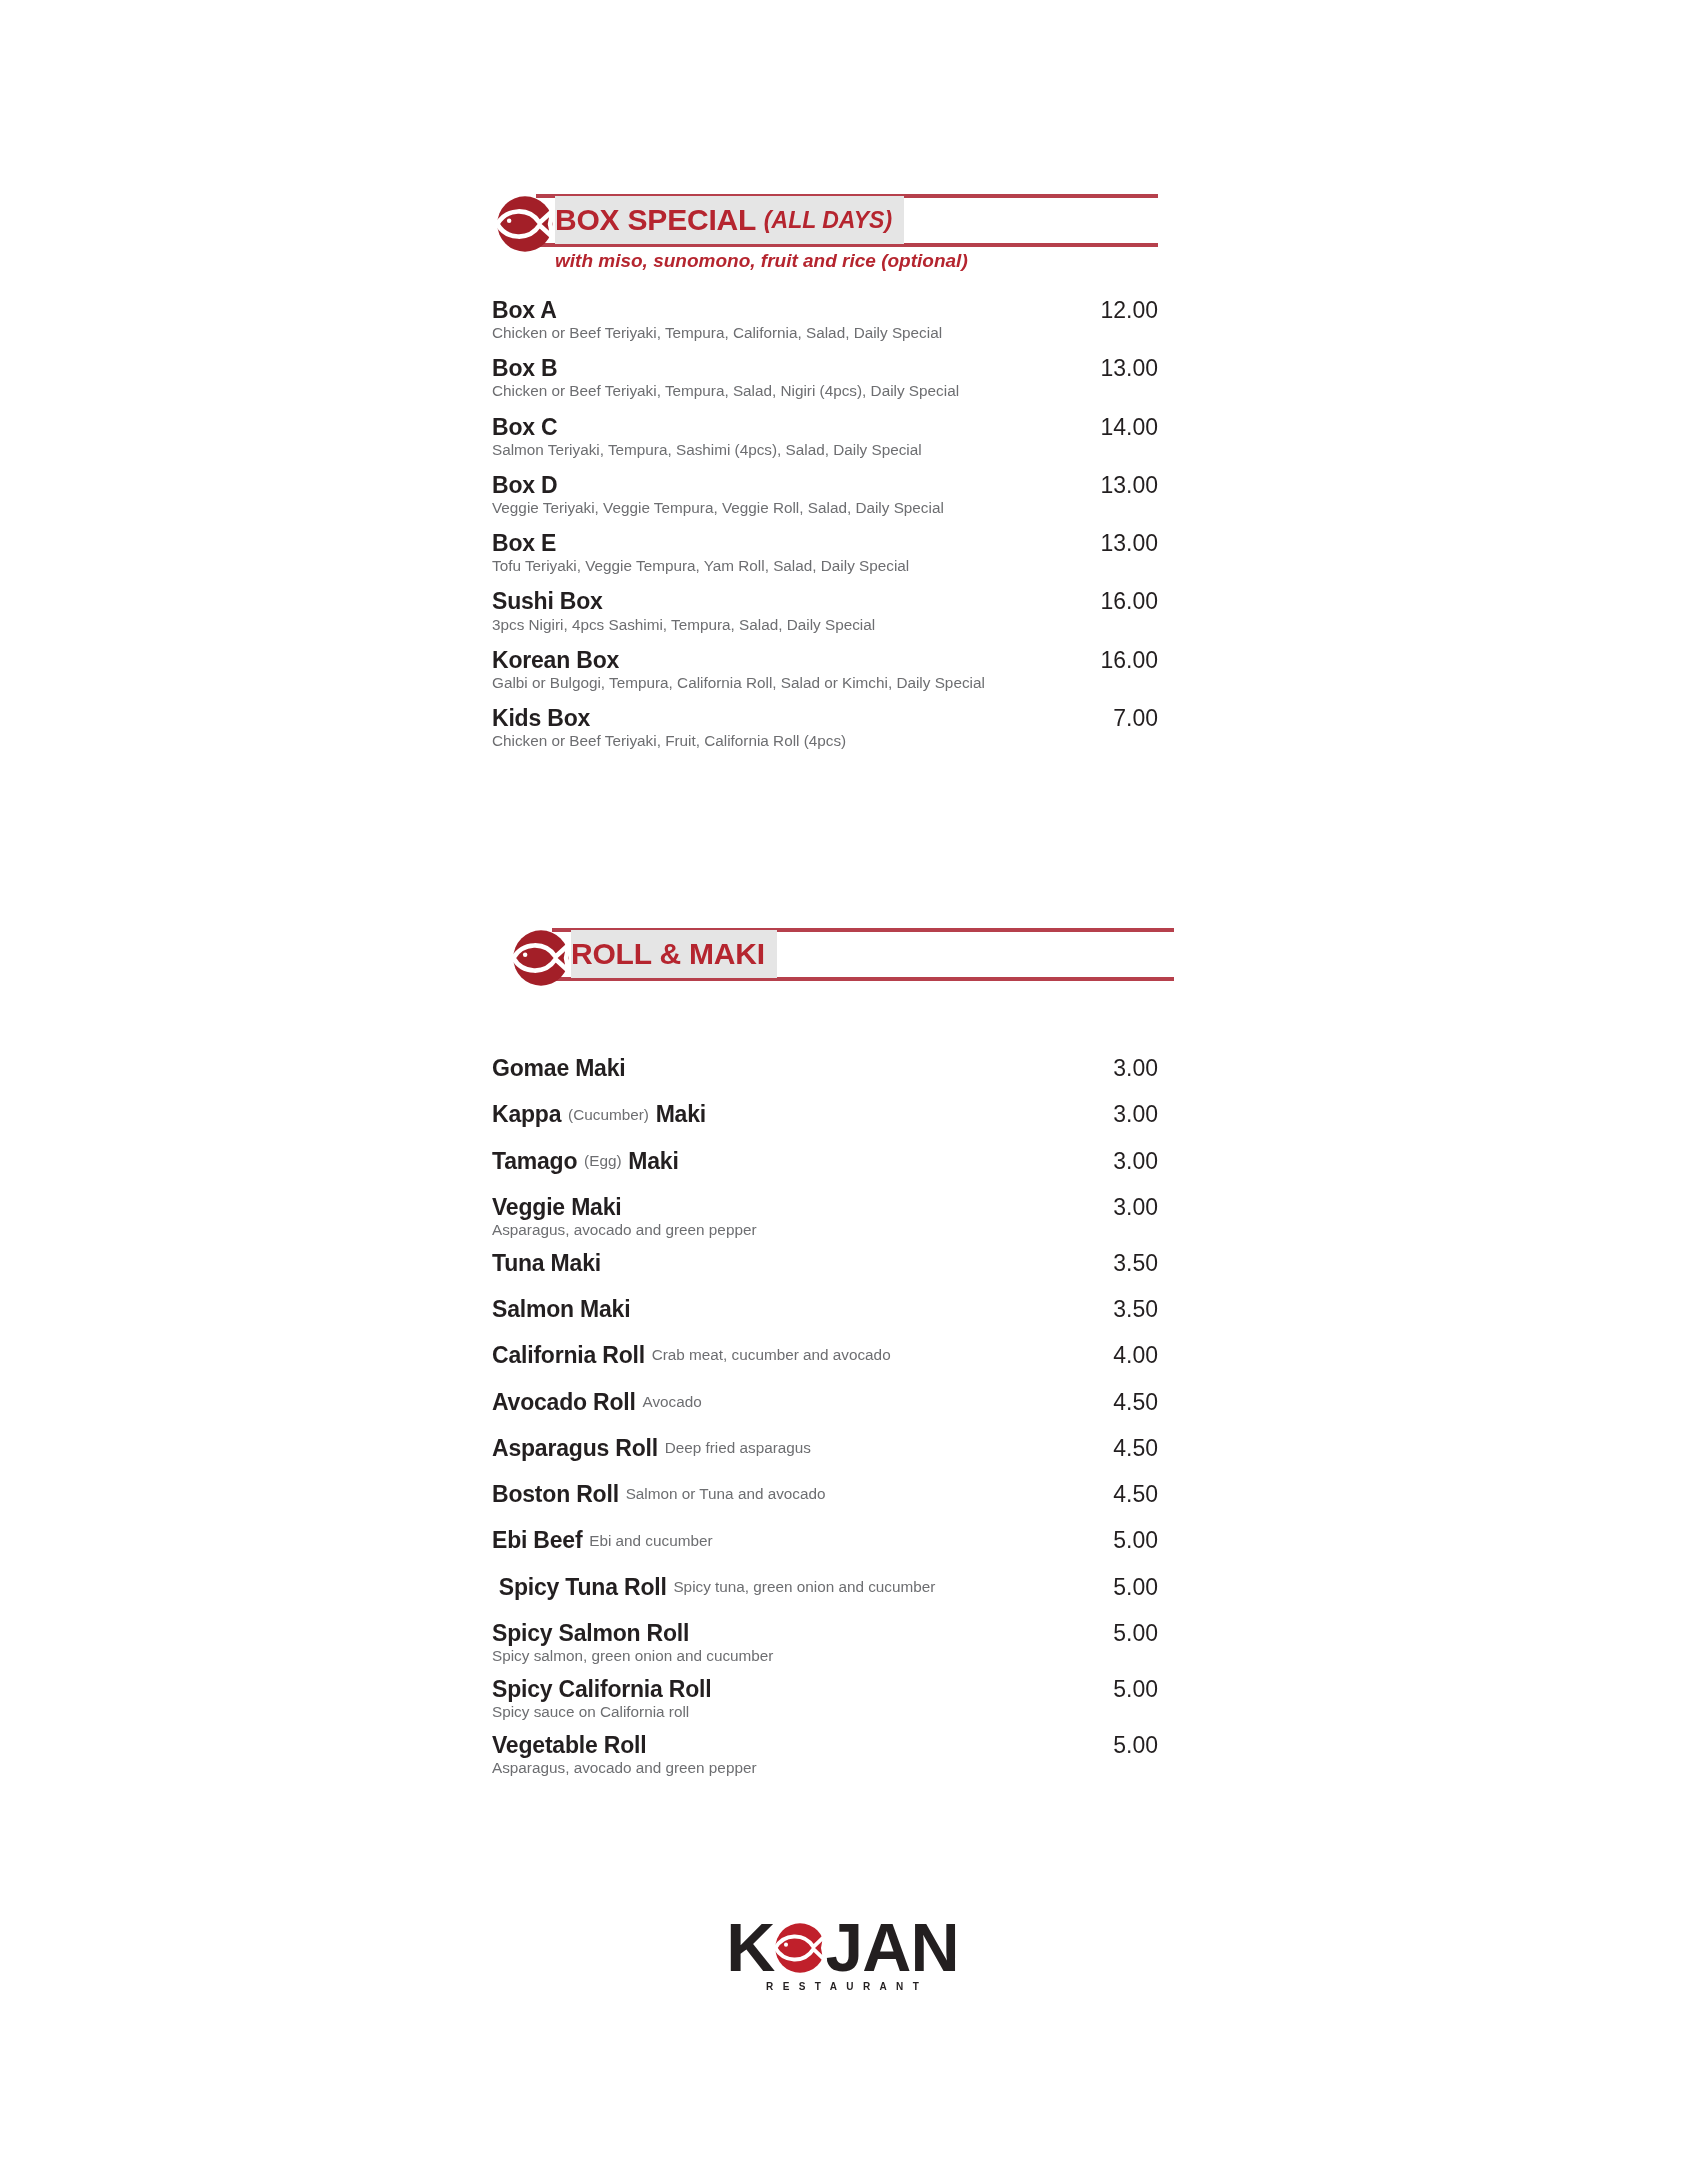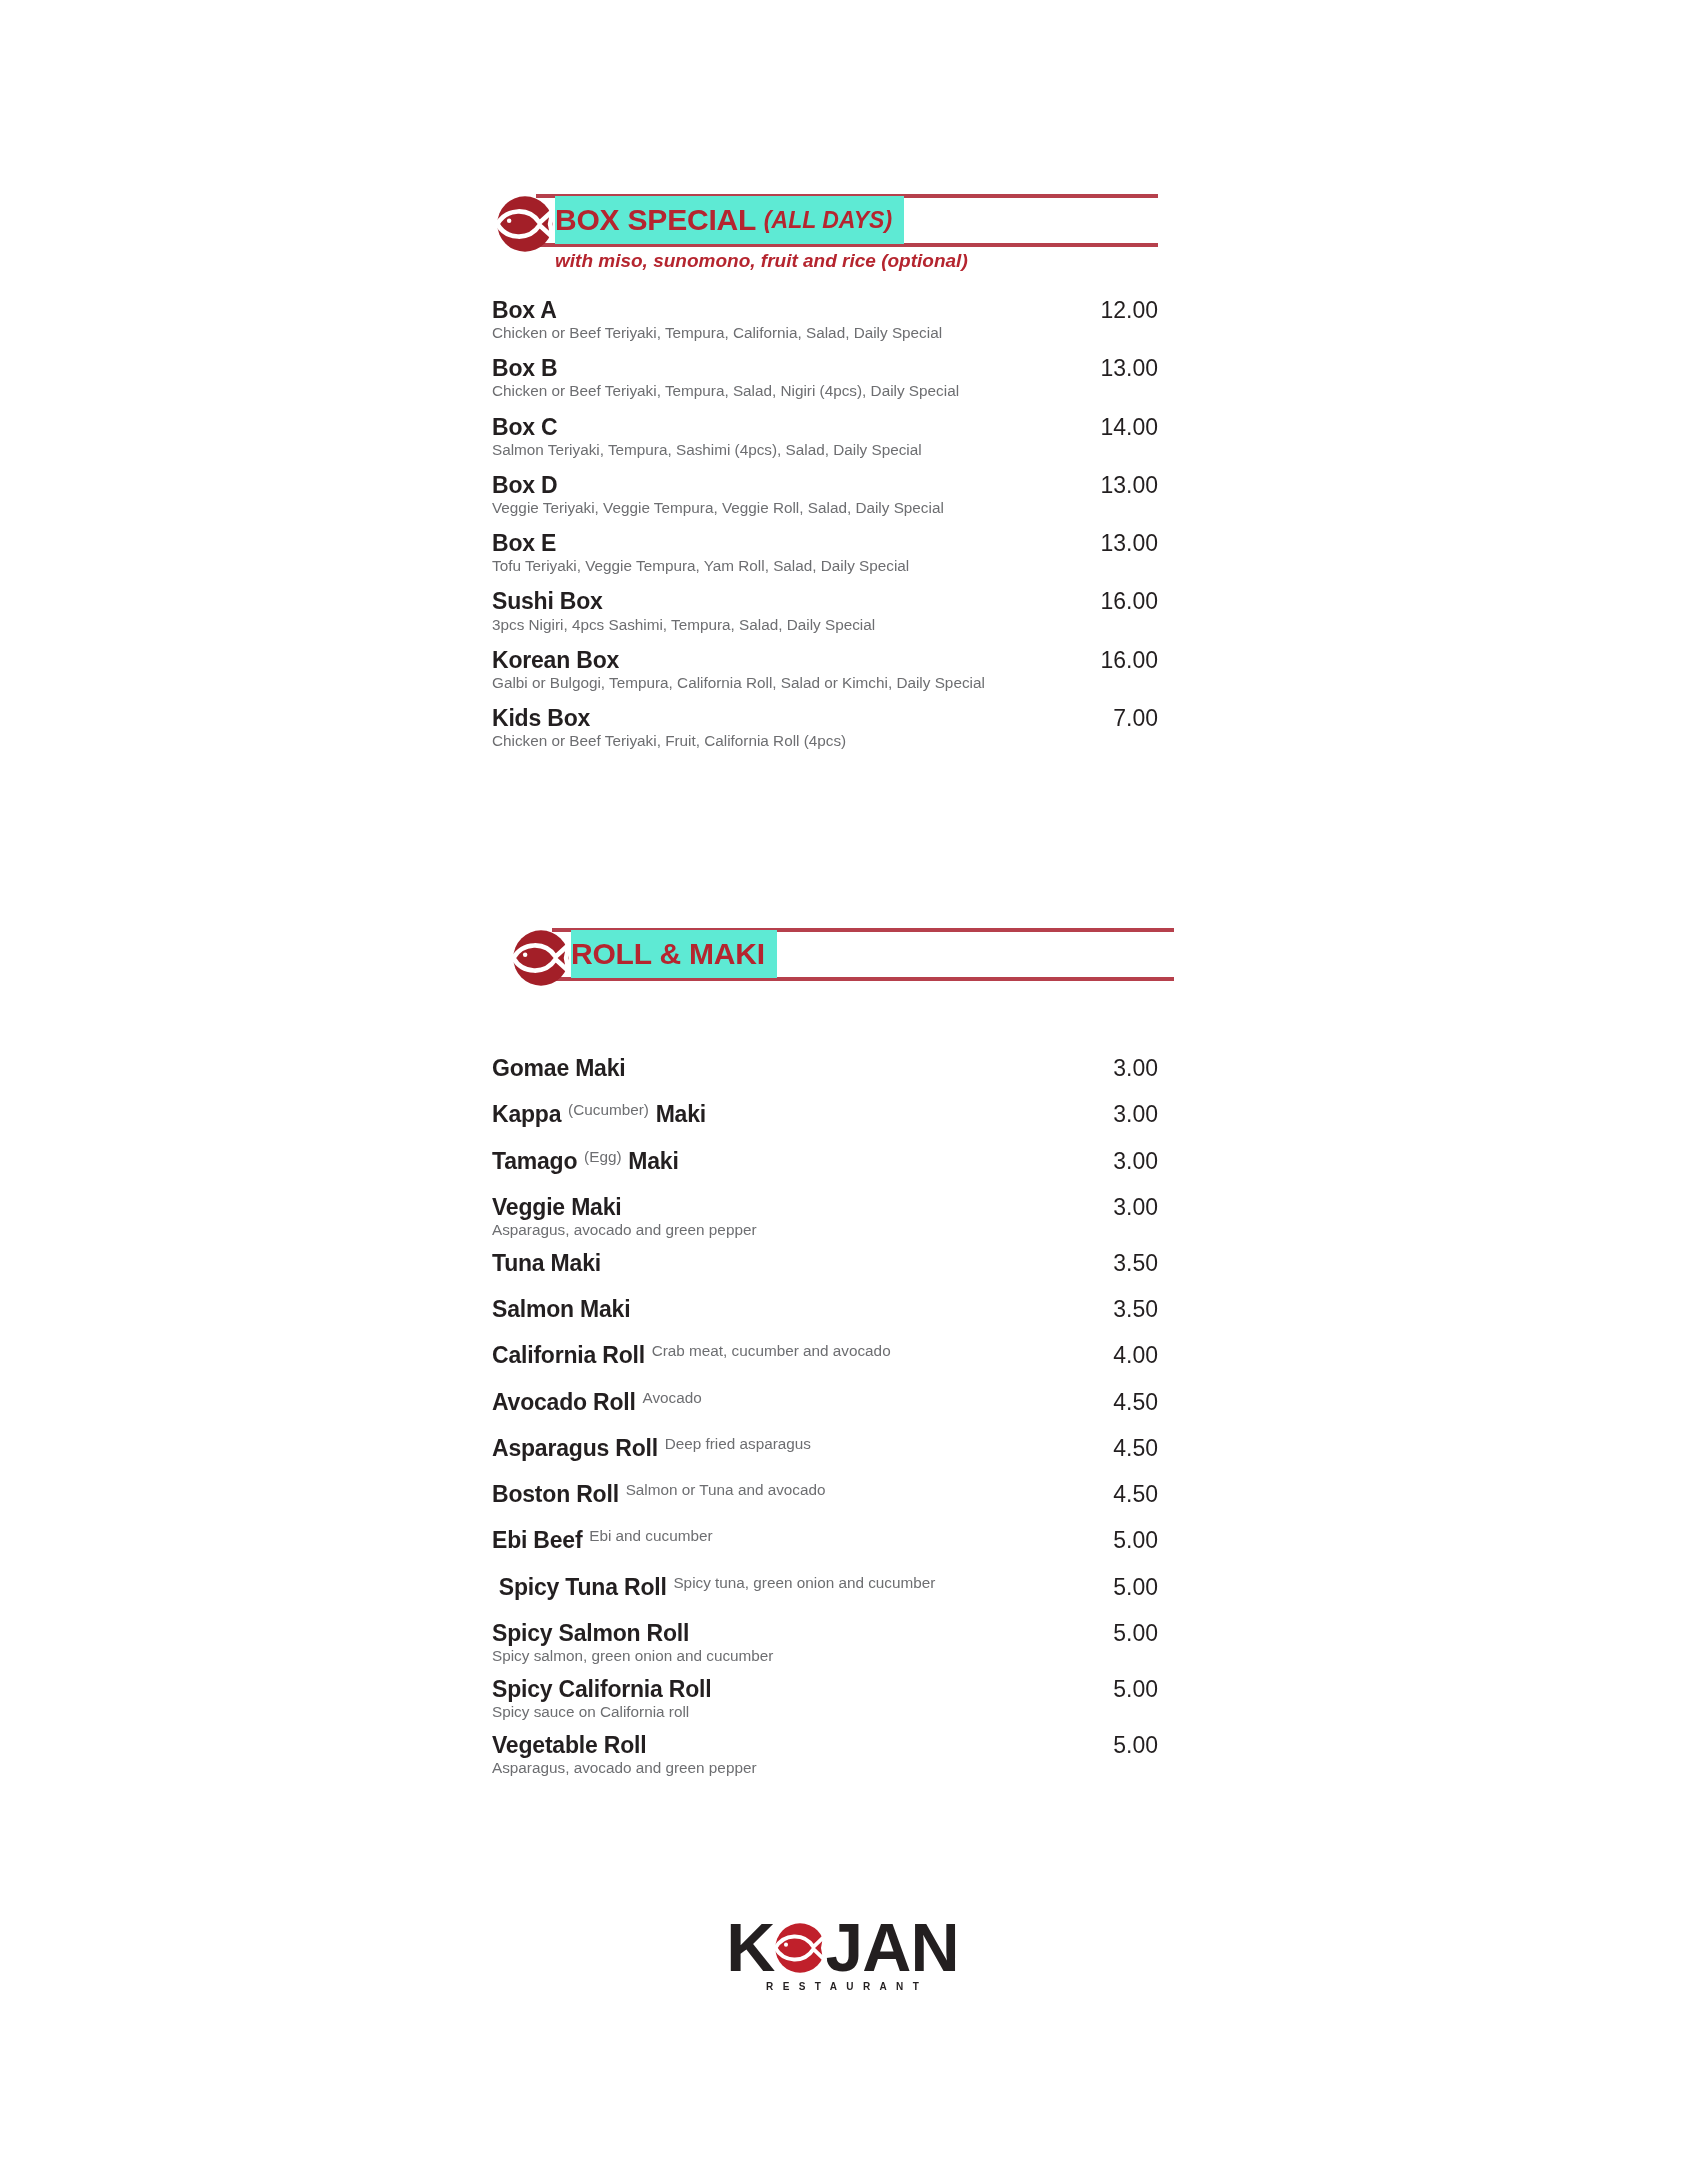--- a/index.html
+++ b/index.html
@@ -64,21 +64,21 @@
   .sec-rule.top { top: 0; }
   .sec-rule.bottom { top: 49px; }
 
   .sec-title-wrap {
     position: absolute;
     left: 63px;
     top: 12px;
     height: 48px;
     display: flex;
     align-items: center;
-    background: #5eead4;
+    background: #e5e5e5;
     padding-right: 12px;
     white-space: nowrap;
   }
   .sec-title {
     font-size: 30px;
     font-weight: bold;
     color: #b5252f;
     letter-spacing: -0.2px;
     line-height: 1;
   }
@@ -108,21 +108,21 @@
     position: relative;
     margin: 0;
   }
   .item-row {
     display: flex;
     align-items: baseline;
     justify-content: space-between;
   }
   .item-left {
     display: flex;
-    align-items: flex-start;
+    align-items: center;
     min-width: 0;
   }
   .item-name {
     font-size: 23px;
     font-weight: bold;
     color: #231f20;
     letter-spacing: -0.2px;
     white-space: nowrap;
     line-height: 1.1;
   }

